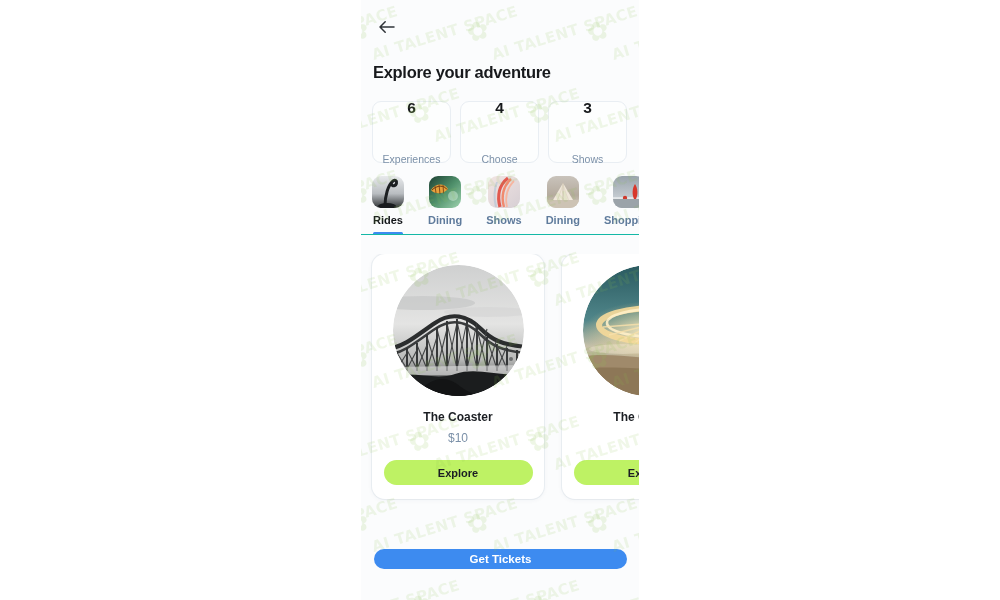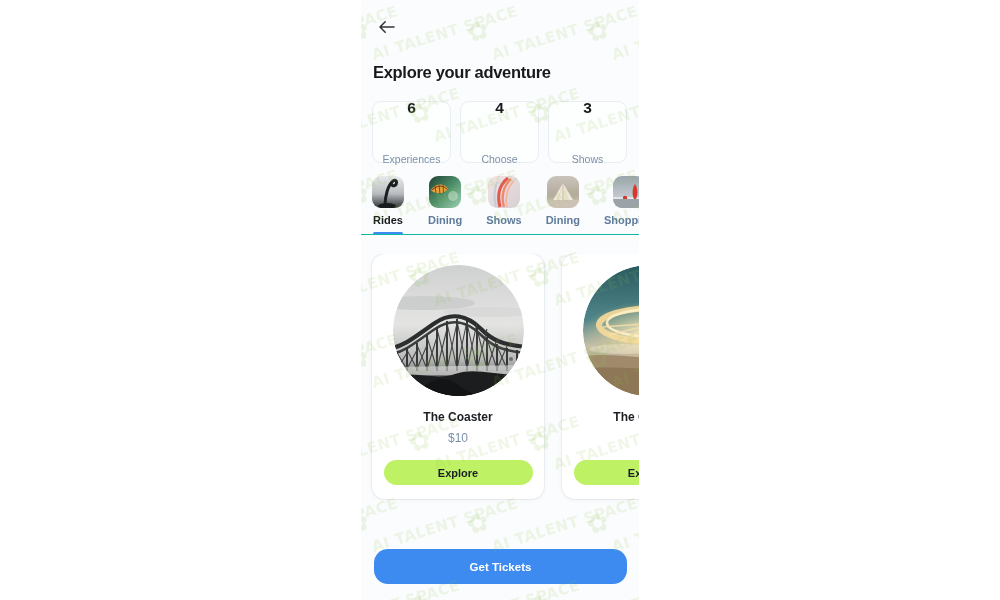--- a/index.html
+++ b/index.html
@@ -242,21 +242,21 @@
     cursor: pointer;
     font-family: "Liberation Sans", sans-serif;
   }
 
   
   #cta {
     position: absolute;
     left: 13px;
     top: 549px;
     width: 253px;
-    height: 35px;
+    height: 20px;
     border-radius: 14px;
     background: #3d8bf0;
     border: none;
     color: #ffffff;
     font-size: 11.5px;
     font-weight: bold;
     display: flex;
     align-items: center;
     justify-content: center;
     cursor: pointer;

